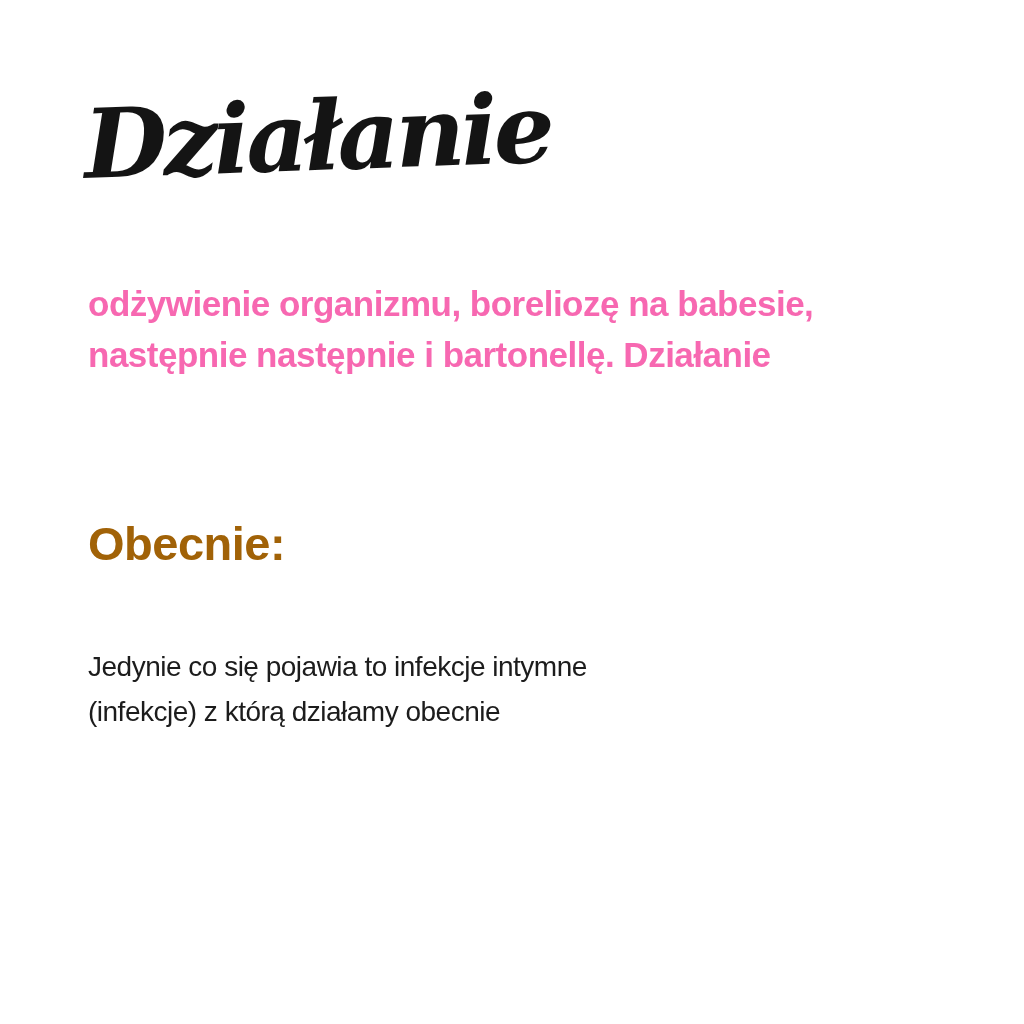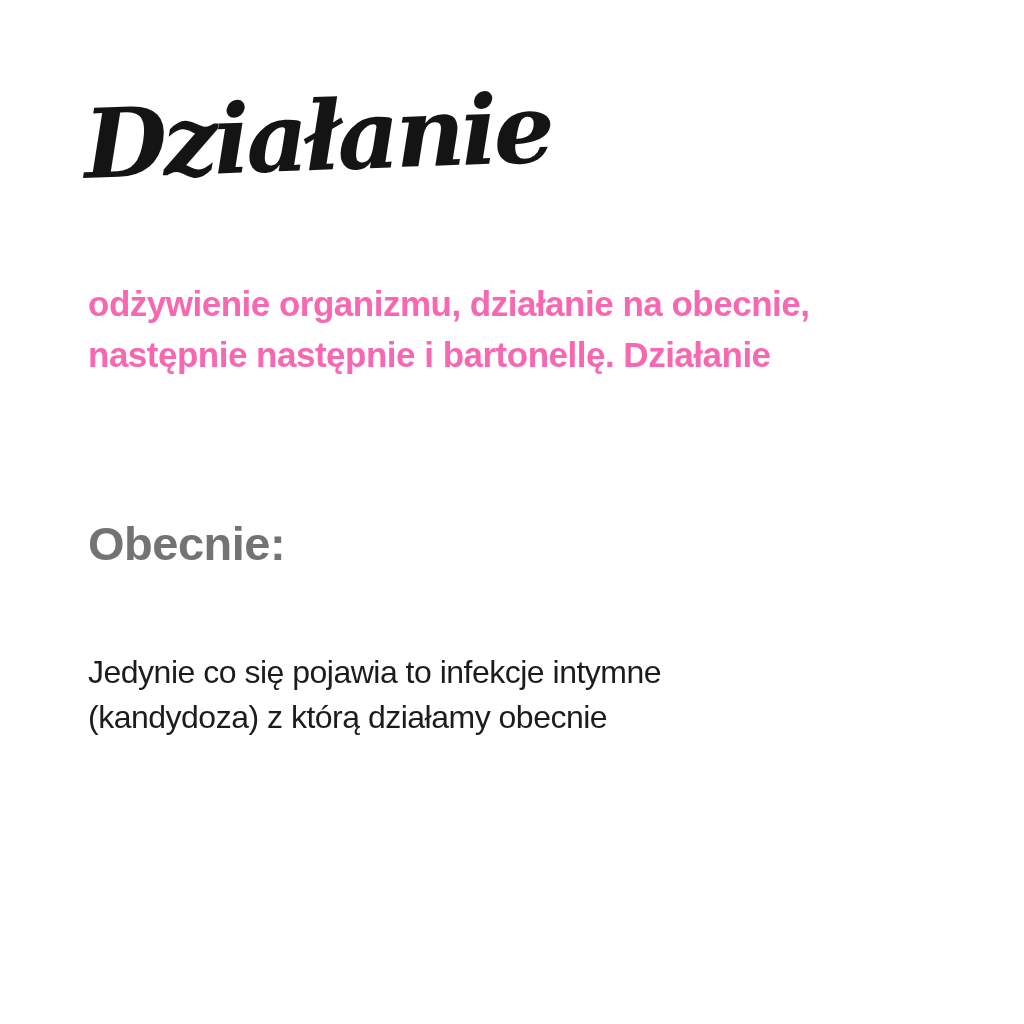--- a/index.html
+++ b/index.html
@@ -38,60 +38,60 @@
     color: #f768b1;
     font-weight: 700;
     font-size: 35px;
     line-height: 51px;
     letter-spacing: -0.5px;
   }
   .section-heading {
     position: absolute;
     left: 88px;
     top: 516px;
-    color: #737373;
+    color: #a16207;
     font-weight: 700;
     font-size: 47px;
     letter-spacing: -0.5px;
   }
   .status-block {
     position: absolute;
     left: 88px;
     top: 640px;
     width: 720px;
     color: #1c1c1c;
   }
   .status-headline {
     font-weight: 700;
     font-size: 31px;
     line-height: 46px;
     letter-spacing: -0.5px;
   }
   .status-body {
     font-weight: 400;
-    font-size: 32px;
+    font-size: 28px;
     line-height: 45px;
     letter-spacing: -0.5px;
-    margin-top: 10px;
+    margin-top: 4px;
   }
 </style>
 </head>
 <body>
 
 <div class="canvas">
 
   <div class="title">Działanie</div>
 
   <div class="pink-paragraph">
-    <div>odżywienie organizmu, działanie na obecnie,</div>
+    <div>odżywienie organizmu, boreliozę na babesie,</div>
     <div>następnie następnie i bartonellę. Działanie</div>
   </div>
 
   <div class="section-heading">Obecnie:</div>
 
   <div class="status-block">
     <div class="status-body">
       <div>Jedynie co się pojawia to infekcje intymne</div>
-      <div>(kandydoza) z którą działamy obecnie</div>
+      <div>(infekcje) z którą działamy obecnie</div>
     </div>
   </div>
 
 </div>
 
 </body></html>

